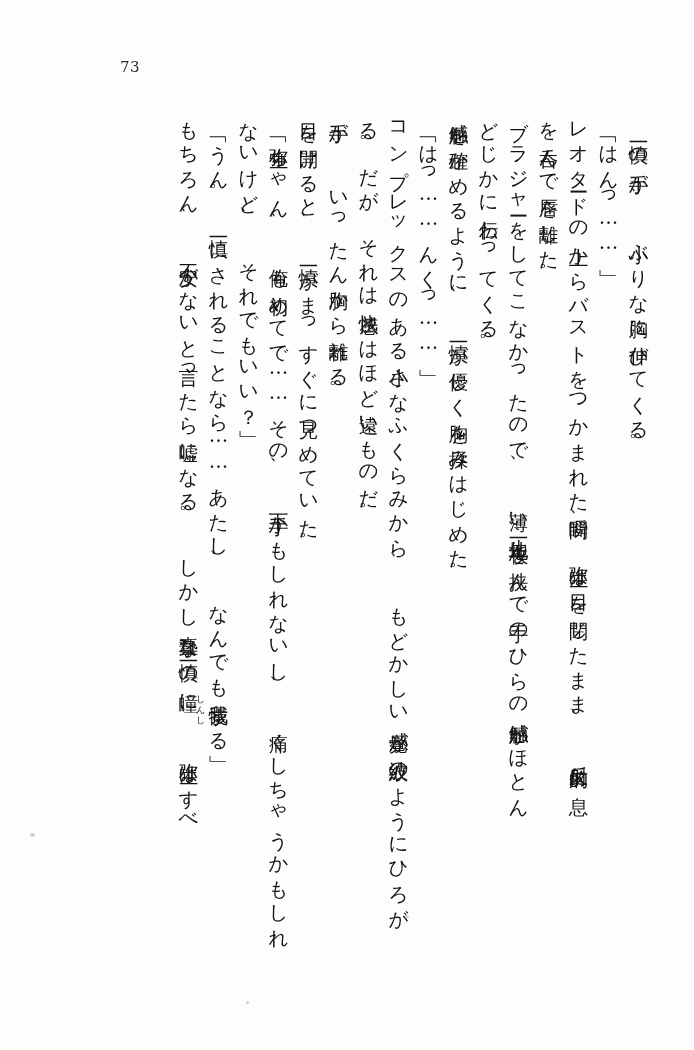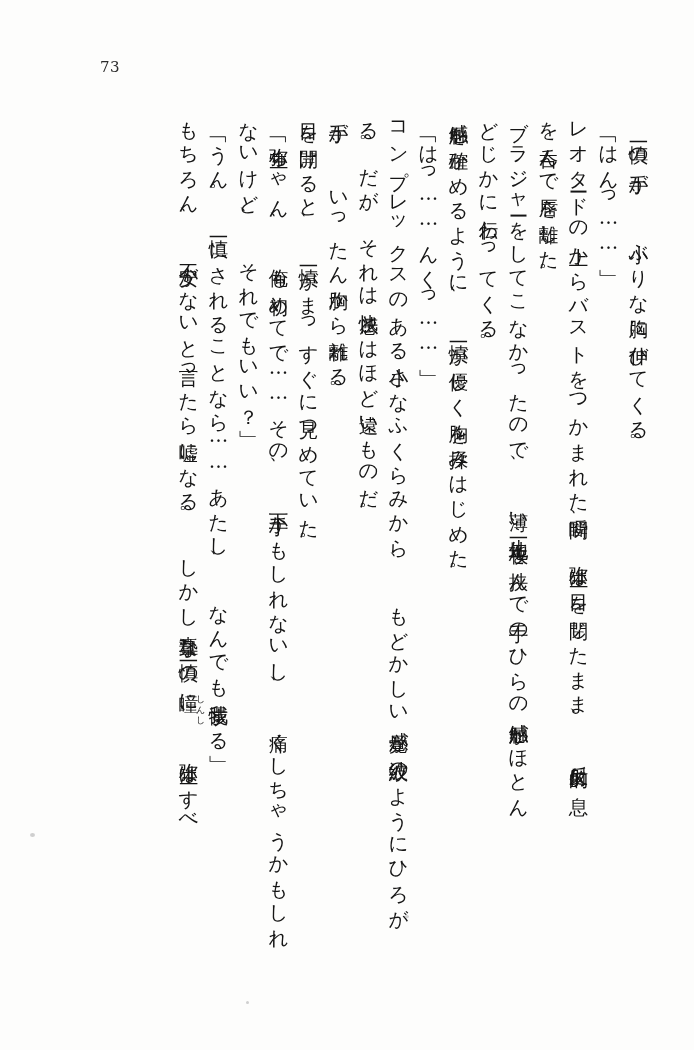--- a/index.html
+++ b/index.html
@@ -18,21 +18,21 @@
   #page {
     position: relative;
     width: 694px;
     height: 1050px;
     background: #fdfdfc;
   }
 
   
   #page-number {
     position: absolute;
-    left: 100px;
+    left: 120px;
     top: 58px;
     font-size: 15px;
     font-family: "DejaVu Serif", "Liberation Serif", serif;
     color: #2b2b2b;
     letter-spacing: 0.5px;
   }
 
   
   #text-block {
     position: absolute;

